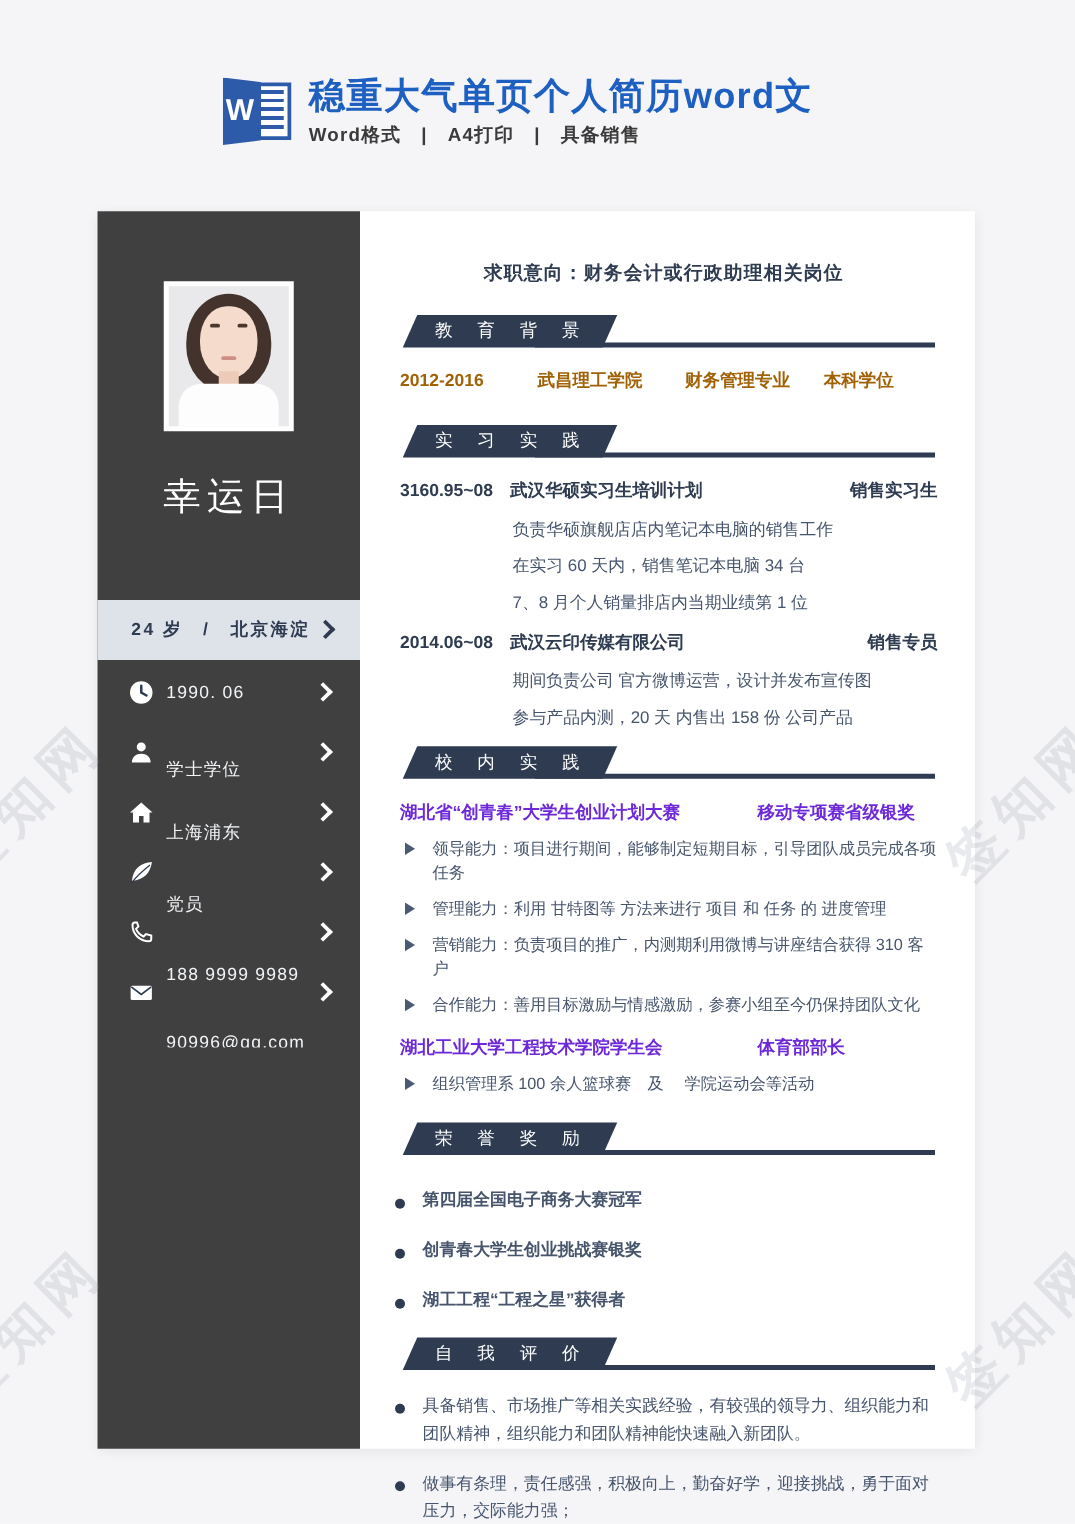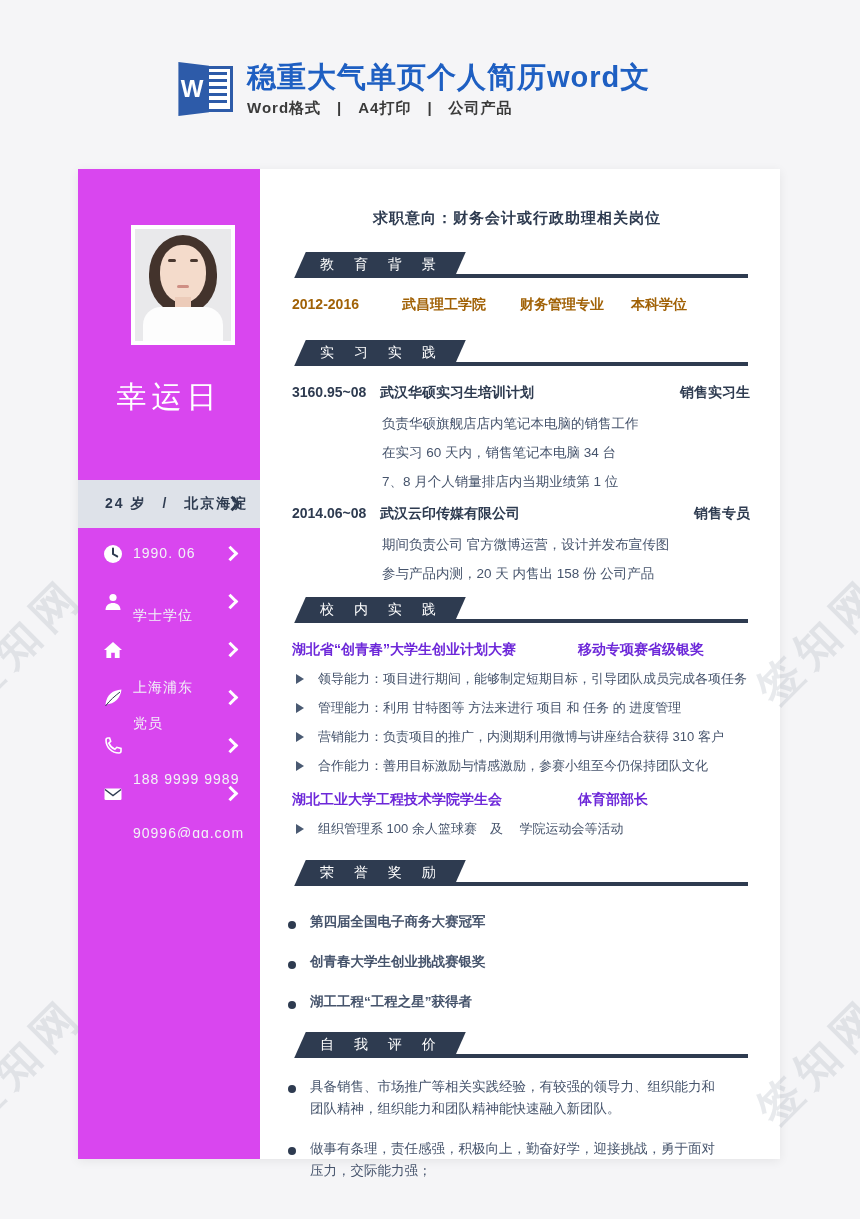--- a/index.html
+++ b/index.html
@@ -24,21 +24,21 @@
     clip-path:polygon(10% 0, 100% 7%, 100% 93%, 10% 100%); }
   .title-col { margin-left:14px; }
   .main-title { color:#1e5fc2; font-size:29px; font-weight:bold; letter-spacing:1px; line-height:38px; }
   .sub-title { color:#3a3a3a; font-size:15px; font-weight:bold; margin-top:3px; letter-spacing:1px; }
 
   
   .page { position:absolute; left:78px; top:169px; width:702px; height:990px; background:#fff;
     box-shadow:0 2px 10px rgba(0,0,0,0.07); display:flex; }
 
   
-  .sidebar { position:relative; width:182px; flex:none; background:#d946ef; }
+  .sidebar { position:relative; width:210px; flex:none; background:#404040; }
   .photo-frame { position:absolute; left:53px; top:56px; width:104px; height:120px; background:#fff; padding:4px; }
   .photo { position:relative; width:100%; height:100%; background:#e9e9eb; overflow:hidden; }
   .ph-hair { position:absolute; left:14px; top:6px; width:68px; height:78px; background:#43332c; border-radius:50% 50% 46% 46%; }
   .ph-face { position:absolute; left:25px; top:16px; width:46px; height:58px; background:#f4dbcb; border-radius:48% 48% 52% 52%; }
   .ph-eye { position:absolute; top:30px; width:8px; height:3px; background:#4a382f; border-radius:2px; }
   .ph-eye.l { left:33px; } .ph-eye.r { left:55px; }
   .ph-mouth { position:absolute; left:42px; top:56px; width:12px; height:3px; background:#cf8f84; border-radius:2px; }
   .ph-neck { position:absolute; left:40px; top:68px; width:16px; height:14px; background:#eccbb9; }
   .ph-shirt { position:absolute; left:8px; top:78px; width:80px; height:40px; background:#fdfdfd; border-radius:18px 18px 0 0; }
   .side-name { position:absolute; left:0; top:208px; width:100%; text-align:center; color:#fff;
@@ -51,21 +51,21 @@
   .chev.dark { border-color:#2e3b50; }
   .hl-chev { position:absolute; right:22px; top:18px; }
   .side-items { position:absolute; left:0; top:372px; width:100%; }
   .side-item { position:relative; height:48px; }
   .si-icon { position:absolute; left:24px; top:2px; width:22px; height:22px; }
   .si-icon svg { width:22px; height:22px; display:block; }
   .si-chev { position:absolute; right:24px; top:7px; }
   .si-label { position:absolute; left:55px; color:#f2f4f7; font-size:14px; letter-spacing:1px; white-space:nowrap; }
   .si-0 .si-label { top:4px; }
   .si-1 .si-label { top:18px; }
-  .si-2 .si-label { top:20px;margin-top:22px; }
+  .si-2 .si-label { top:20px; }
   .si-3 .si-label { top:30px; }
   .si-4 .si-label { top:38px; }
   .si-5 .si-label { top:44px; height:13px; overflow:hidden; }
 
   
   .content { flex:1; position:relative; padding:32px 30px 0 24px; }
   .objective { text-align:center; font-size:15px; font-weight:bold; color:#2e3b50; letter-spacing:1px; margin:8px 0 24px; }
 
   .sec-header { position:relative; height:26px; margin-bottom:18px; }
   .sec-tab { position:absolute; left:16px; top:0; height:26px; padding:0 16px 0 20px; background:#2e3b50;
@@ -119,21 +119,21 @@
 
   <div class="top-header">
     <div class="word-icon">
       <div class="wi-page">
           <div class="wi-lines"></div>
         </div>
       <div class="wi-front">W</div>
     </div>
     <div class="title-col">
       <div class="main-title">稳重大气单页个人简历word文</div>
-      <div class="sub-title">Word格式　|　A4打印　|　公司产品</div>
+      <div class="sub-title">Word格式　|　A4打印　|　具备销售</div>
     </div>
   </div>
 
   <div class="page">
 
     <div class="sidebar">
       <div class="photo-frame">
         <div class="photo">
           <div class="ph-hair"></div>
           <div class="ph-face"></div>

